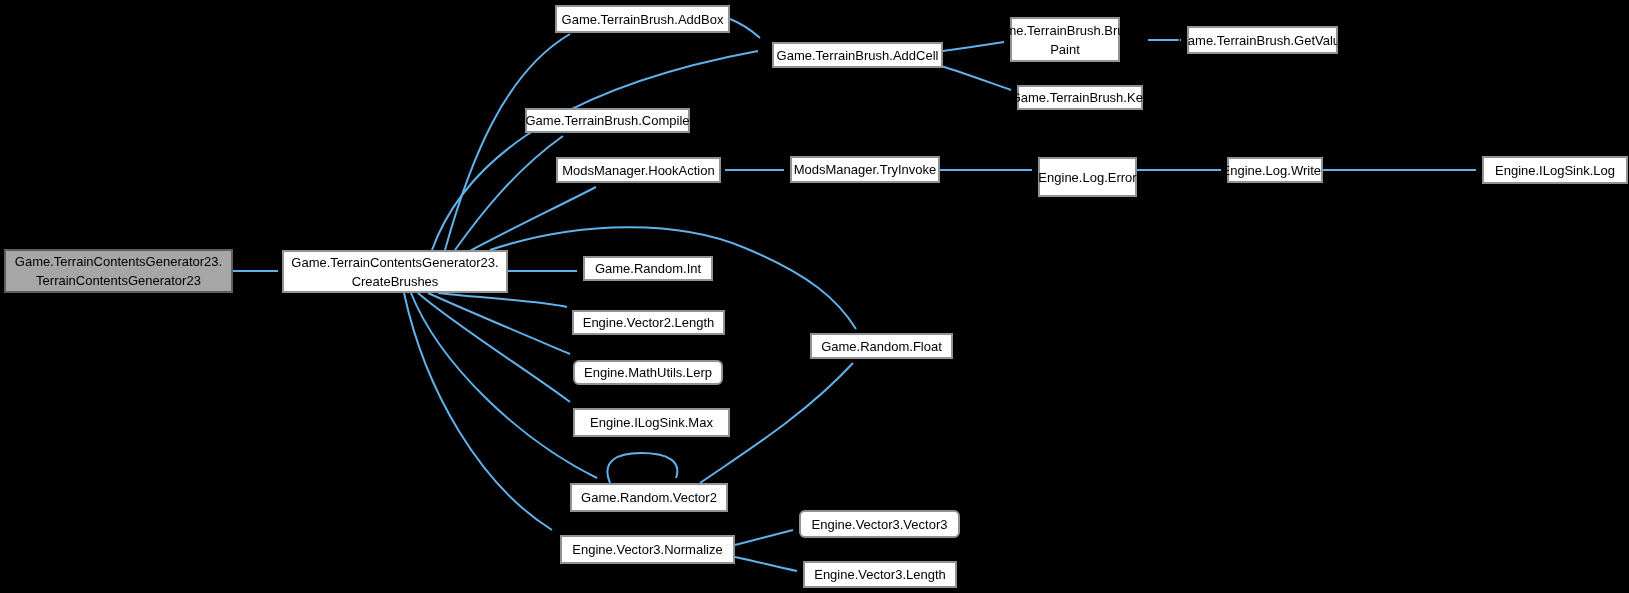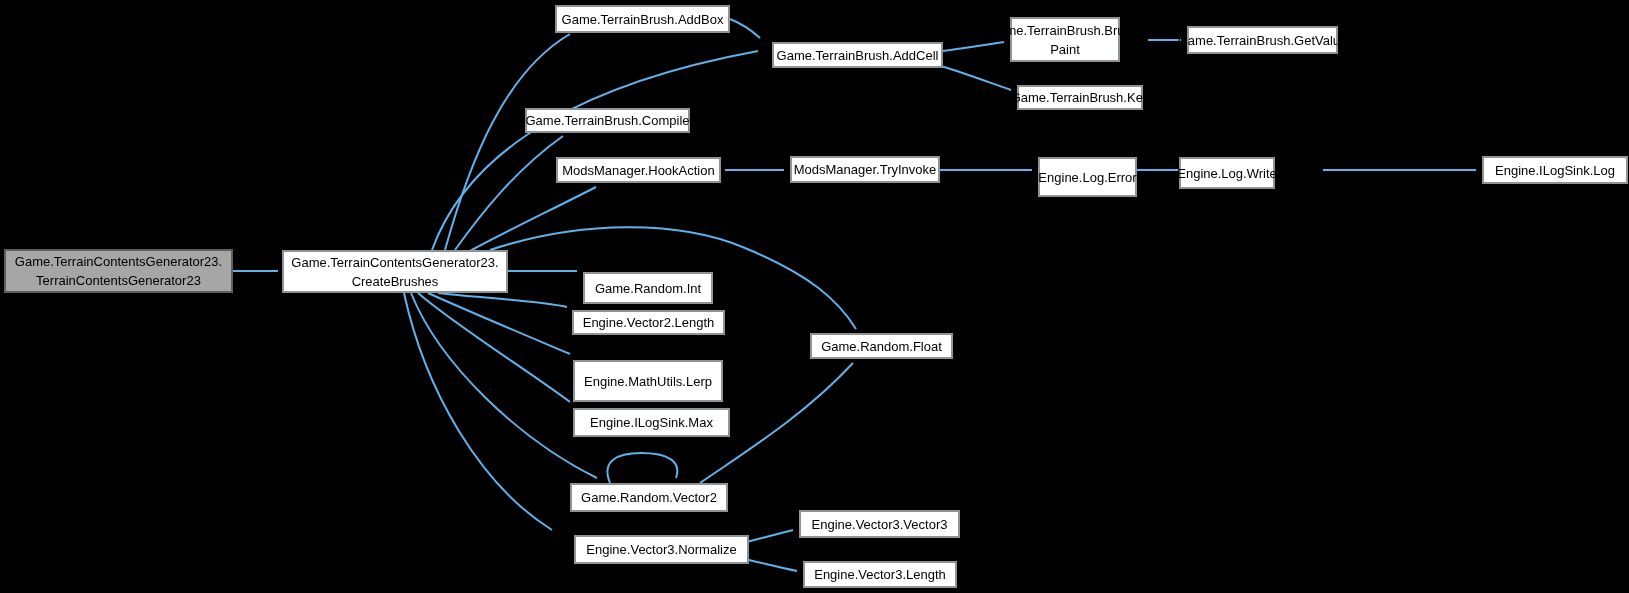--- a/index.html
+++ b/index.html
@@ -101,47 +101,47 @@
       </div>
       <div class="node" style="left: 556px; top: 157px; width: 165px; height: 26px;">
         <div class="line">ModsManager.HookAction</div>
       </div>
       <div class="node" style="left: 790px; top: 156px; width: 150px; height: 27px; align-items: center;">
         <div class="line">ModsManager.TryInvoke</div>
       </div>
       <div class="node" style="left: 1038px; top: 157px; width: 99px; height: 40px;">
         <div class="line">Engine.Log.Error</div>
       </div>
-      <div class="node" style="left: 1179px; top: 157px; width: 96px; height: 32px;">
+      <div class="node" style="left: 1227px; top: 157px; width: 96px; height: 26px; align-items: flex-end;">
         <div class="line">Engine.Log.Write</div>
       </div>
       <div class="node" style="left: 1482px; top: 156px; width: 146px; height: 28px; text-align: center;">
         <div class="line">Engine.ILogSink.Log</div>
       </div>
-      <div class="node" style="left: 583px; top: 272px; width: 130px; height: 32px;">
+      <div class="node" style="left: 583px; top: 256px; width: 130px; height: 25px;">
         <div class="line">Game.Random.Int</div>
       </div>
       <div class="node" style="left: 572px; top: 310px; width: 153px; height: 25px;">
         <div class="line">Engine.Vector2.Length</div>
       </div>
-      <div class="node" style="left: 573px; top: 360px; width: 150px; height: 42px;">
+      <div class="node" style="left: 573px; top: 360px; width: 150px; height: 25px; border-radius: 6px;">
         <div class="line">Engine.MathUtils.Lerp</div>
       </div>
       <div class="node" style="left: 573px; top: 408px; width: 157px; height: 29px;">
         <div class="line">Engine.ILogSink.Max</div>
       </div>
       <div class="node" style="left: 810px; top: 333px; width: 143px; height: 26px;">
         <div class="line">Game.Random.Float</div>
       </div>
       <div class="node" style="left: 570px; top: 483px; width: 158px; height: 29px;">
         <div class="line">Game.Random.Vector2</div>
       </div>
-      <div class="node" style="left: 560px; top: 535px; width: 175px; height: 29px; margin-left: 14px;">
+      <div class="node" style="left: 560px; top: 535px; width: 175px; height: 29px;">
         <div class="line">Engine.Vector3.Normalize</div>
       </div>
-      <div class="node" style="left: 799px; top: 510px; width: 161px; height: 28px;">
+      <div class="node" style="left: 799px; top: 510px; width: 161px; height: 28px; border-radius: 6px;">
         <div class="line">Engine.Vector3.Vector3</div>
       </div>
       <div class="node" style="left: 803px; top: 561px; width: 154px; height: 27px; text-align: center;">
         <div class="line">Engine.Vector3.Length</div>
       </div>
     </div>
 </div>
 
 </body></html>

